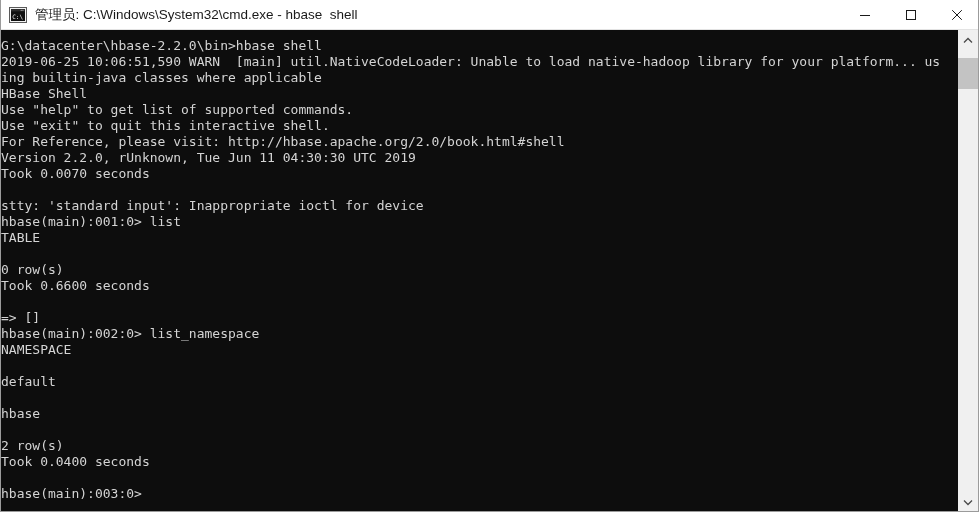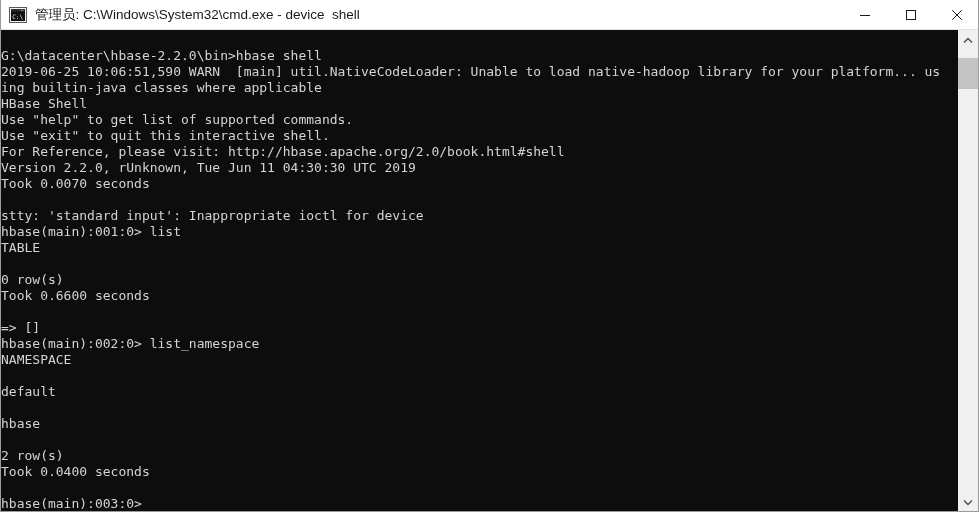--- a/index.html
+++ b/index.html
@@ -91,21 +91,21 @@
     left: 0px;
     width: 958px;
     height: 482px;
     overflow: hidden;
     font-family: "DejaVu Sans Mono", "Liberation Mono", monospace;
     font-size: 13px;
     line-height: 16px;
     letter-spacing: 0px;
     color: #d4d4d4;
     white-space: pre;
-    padding-top: 18px;
+    padding-top: 8px;
     box-sizing: border-box;
   }
 
   .cline {
     height: 16px;
     white-space: pre;
     overflow: hidden;
     color: #d4d4d4;
   }
   .cline.blank { color: transparent; }
@@ -187,21 +187,21 @@
       <svg width="18" height="16" viewBox="0 0 18 16" xmlns="http://www.w3.org/2000/svg">
         <rect x="0.5" y="0.5" width="17" height="15" fill="#f2f2f2" stroke="#5a5a5a"></rect>
         <rect x="2" y="2" width="14" height="12" fill="#101010"></rect>
         <rect x="2" y="2" width="14" height="2.4" fill="#2c2c2c"></rect>
         <circle cx="12.2" cy="3.2" r="0.55" fill="#d0d0d0"></circle>
         <circle cx="13.9" cy="3.2" r="0.55" fill="#d0d0d0"></circle>
         <text x="3.2" y="11.6" font-family="DejaVu Sans Mono, monospace" font-size="6" fill="#e8e8e8">C:\</text>
       </svg>
     </div>
 
-    <div id="title-text">管理员: C:\Windows\System32\cmd.exe - device  shell</div>
+    <div id="title-text">管理员: C:\Windows\System32\cmd.exe - hbase  shell</div>
 
     <button class="winbtn">
       <svg width="12" height="12" viewBox="0 0 12 12">
         <line x1="1" y1="6.5" x2="11" y2="6.5" stroke="#1a1a1a" stroke-width="1"></line>
       </svg>
     </button>
 
     <button class="winbtn">
       <svg width="12" height="12" viewBox="0 0 12 12">
         <rect x="1.5" y="1.5" width="9" height="9" fill="none" stroke="#1a1a1a" stroke-width="1"></rect>

